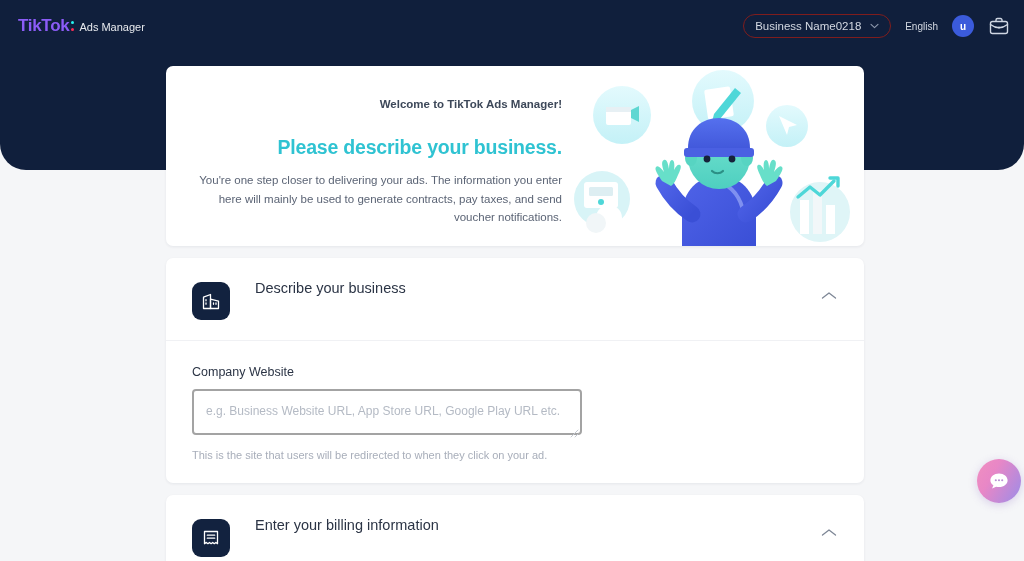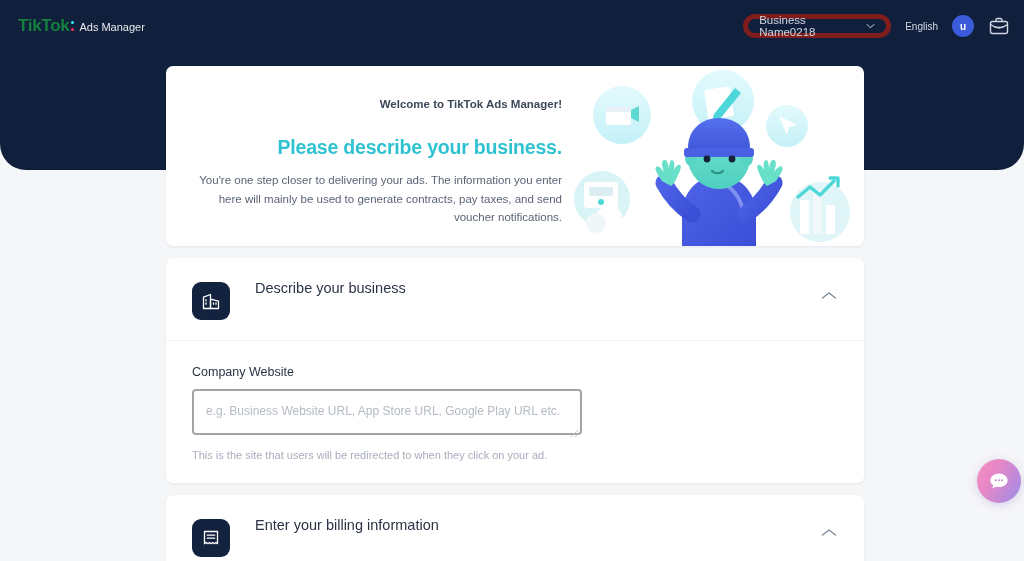--- a/index.html
+++ b/index.html
@@ -19,39 +19,39 @@
     border-bottom-left-radius:26px;
     border-bottom-right-radius:26px;
     z-index:1;
   }
   .navbar {
     position:absolute; left:0; top:0; width:1024px; height:52px;
     display:flex; align-items:center; z-index:4;
   }
   .brand { display:flex; align-items:baseline; margin-left:18px; }
   .brand-tiktok {
-    color:#15803d; font-size:17px; font-weight:bold; letter-spacing:-0.3px;
+    color:#8b5cf6; font-size:17px; font-weight:bold; letter-spacing:-0.3px;
   }
   .brand-colon { font-size:17px; font-weight:bold; position:relative; width:7px; display:inline-block; }
   .brand-colon i {
     position:absolute; left:2px; width:3px; height:3px; border-radius:50%; display:block;
   }
   .brand-colon i.c1 { top:-10px; background:#25f4ee; }
   .brand-colon i.c2 { top:-3px; background:#fe2c55; }
   .brand-sub {
     color:#e8eaee; font-size:11px; font-weight:normal; margin-left:3px;
   }
 
   .nav-right {
     margin-left:auto; display:flex; align-items:center; gap:14px; margin-right:14px;
   }
   .biz-select {
     display:flex; align-items:center; justify-content:space-between;
     width:148px; height:24px; padding:0 11px;
-    border:5px solid #7f1d1d; border-radius:13px;
+    border:1px solid #7f1d1d; border-radius:13px;
     color:#d4d9e2; font-size:11.5px; cursor:pointer; background:transparent;
   }
   .biz-select .chev { font-size:8px; color:#8e99ad; margin-left:6px; }
   .lang { color:#d4d9e2; font-size:10px; cursor:pointer; }
   .avatar {
     width:22px; height:22px; border-radius:50%; background:#3b5bdb;
     color:#fff; font-size:10px; font-weight:bold;
     display:flex; align-items:center; justify-content:center; cursor:pointer;
   }
   .brief-icon { width:22px; height:22px; cursor:pointer; }

